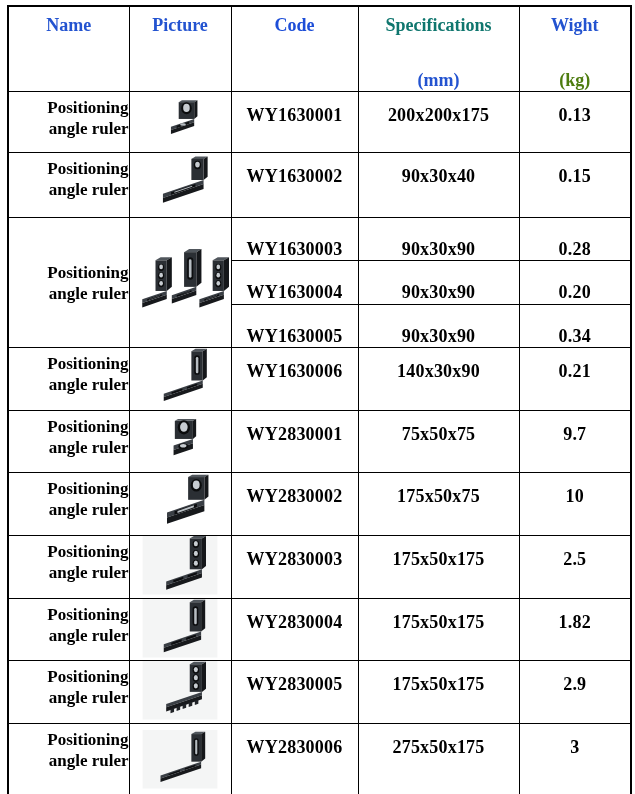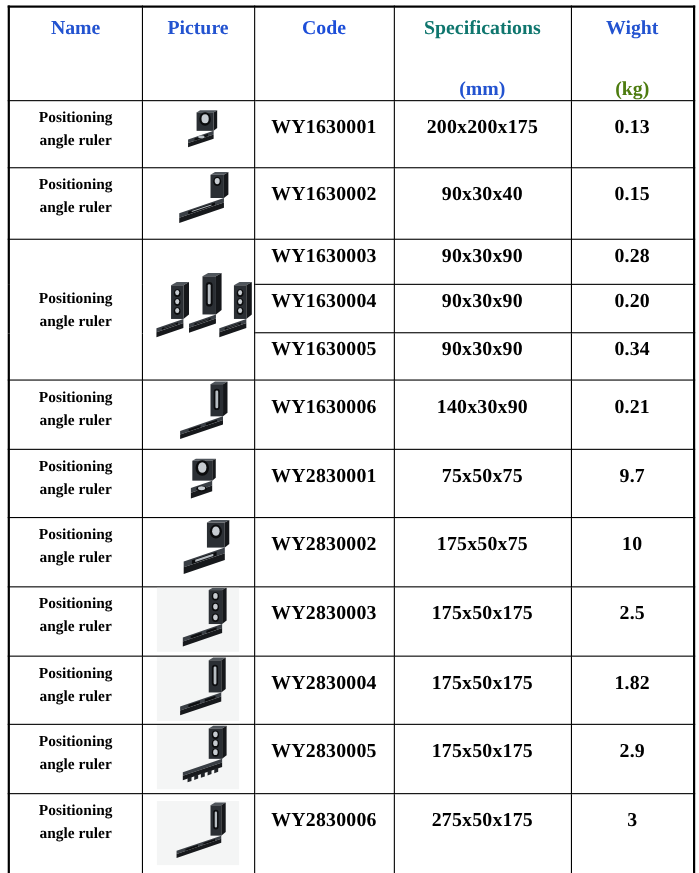--- a/index.html
+++ b/index.html
@@ -14,29 +14,29 @@
     border:2px solid #000;
   }
   td,th{border:1.5px solid #000;padding:0;overflow:hidden;}
   th{
     vertical-align:top;text-align:center;
     font-size:18px;
   }
   .h-label{margin-top:8px;}
   .h-sub{margin-top:34px;}
   td.name-cell{
-    vertical-align:top;text-align:center;
-    font-size:14px;line-height:21px;padding-top:5px;
+    vertical-align:top;text-align:right;
+    font-size:17px;line-height:21px;padding-top:5px;
   }
   td.name-cell.mid{vertical-align:middle;padding-top:0;}
   td.val-cell{
     vertical-align:top;text-align:center;
     font-size:18px;padding-top:13px;letter-spacing:0.2px;
   }
-  td.val-cell.sub{padding-top:4px;margin-left:20px;}
+  td.val-cell.sub{padding-top:21px;margin-left:20px;}
   td.pic-cell{vertical-align:middle;text-align:center;}
   .pic svg{display:block;margin:0 auto;width:78px;height:auto;}
   .pic.sm svg{width:62px;}
   .pic.lg svg{width:98px;}
 </style>
 </head>
 <body>
 
 <table class="catalog">
   <colgroup>

